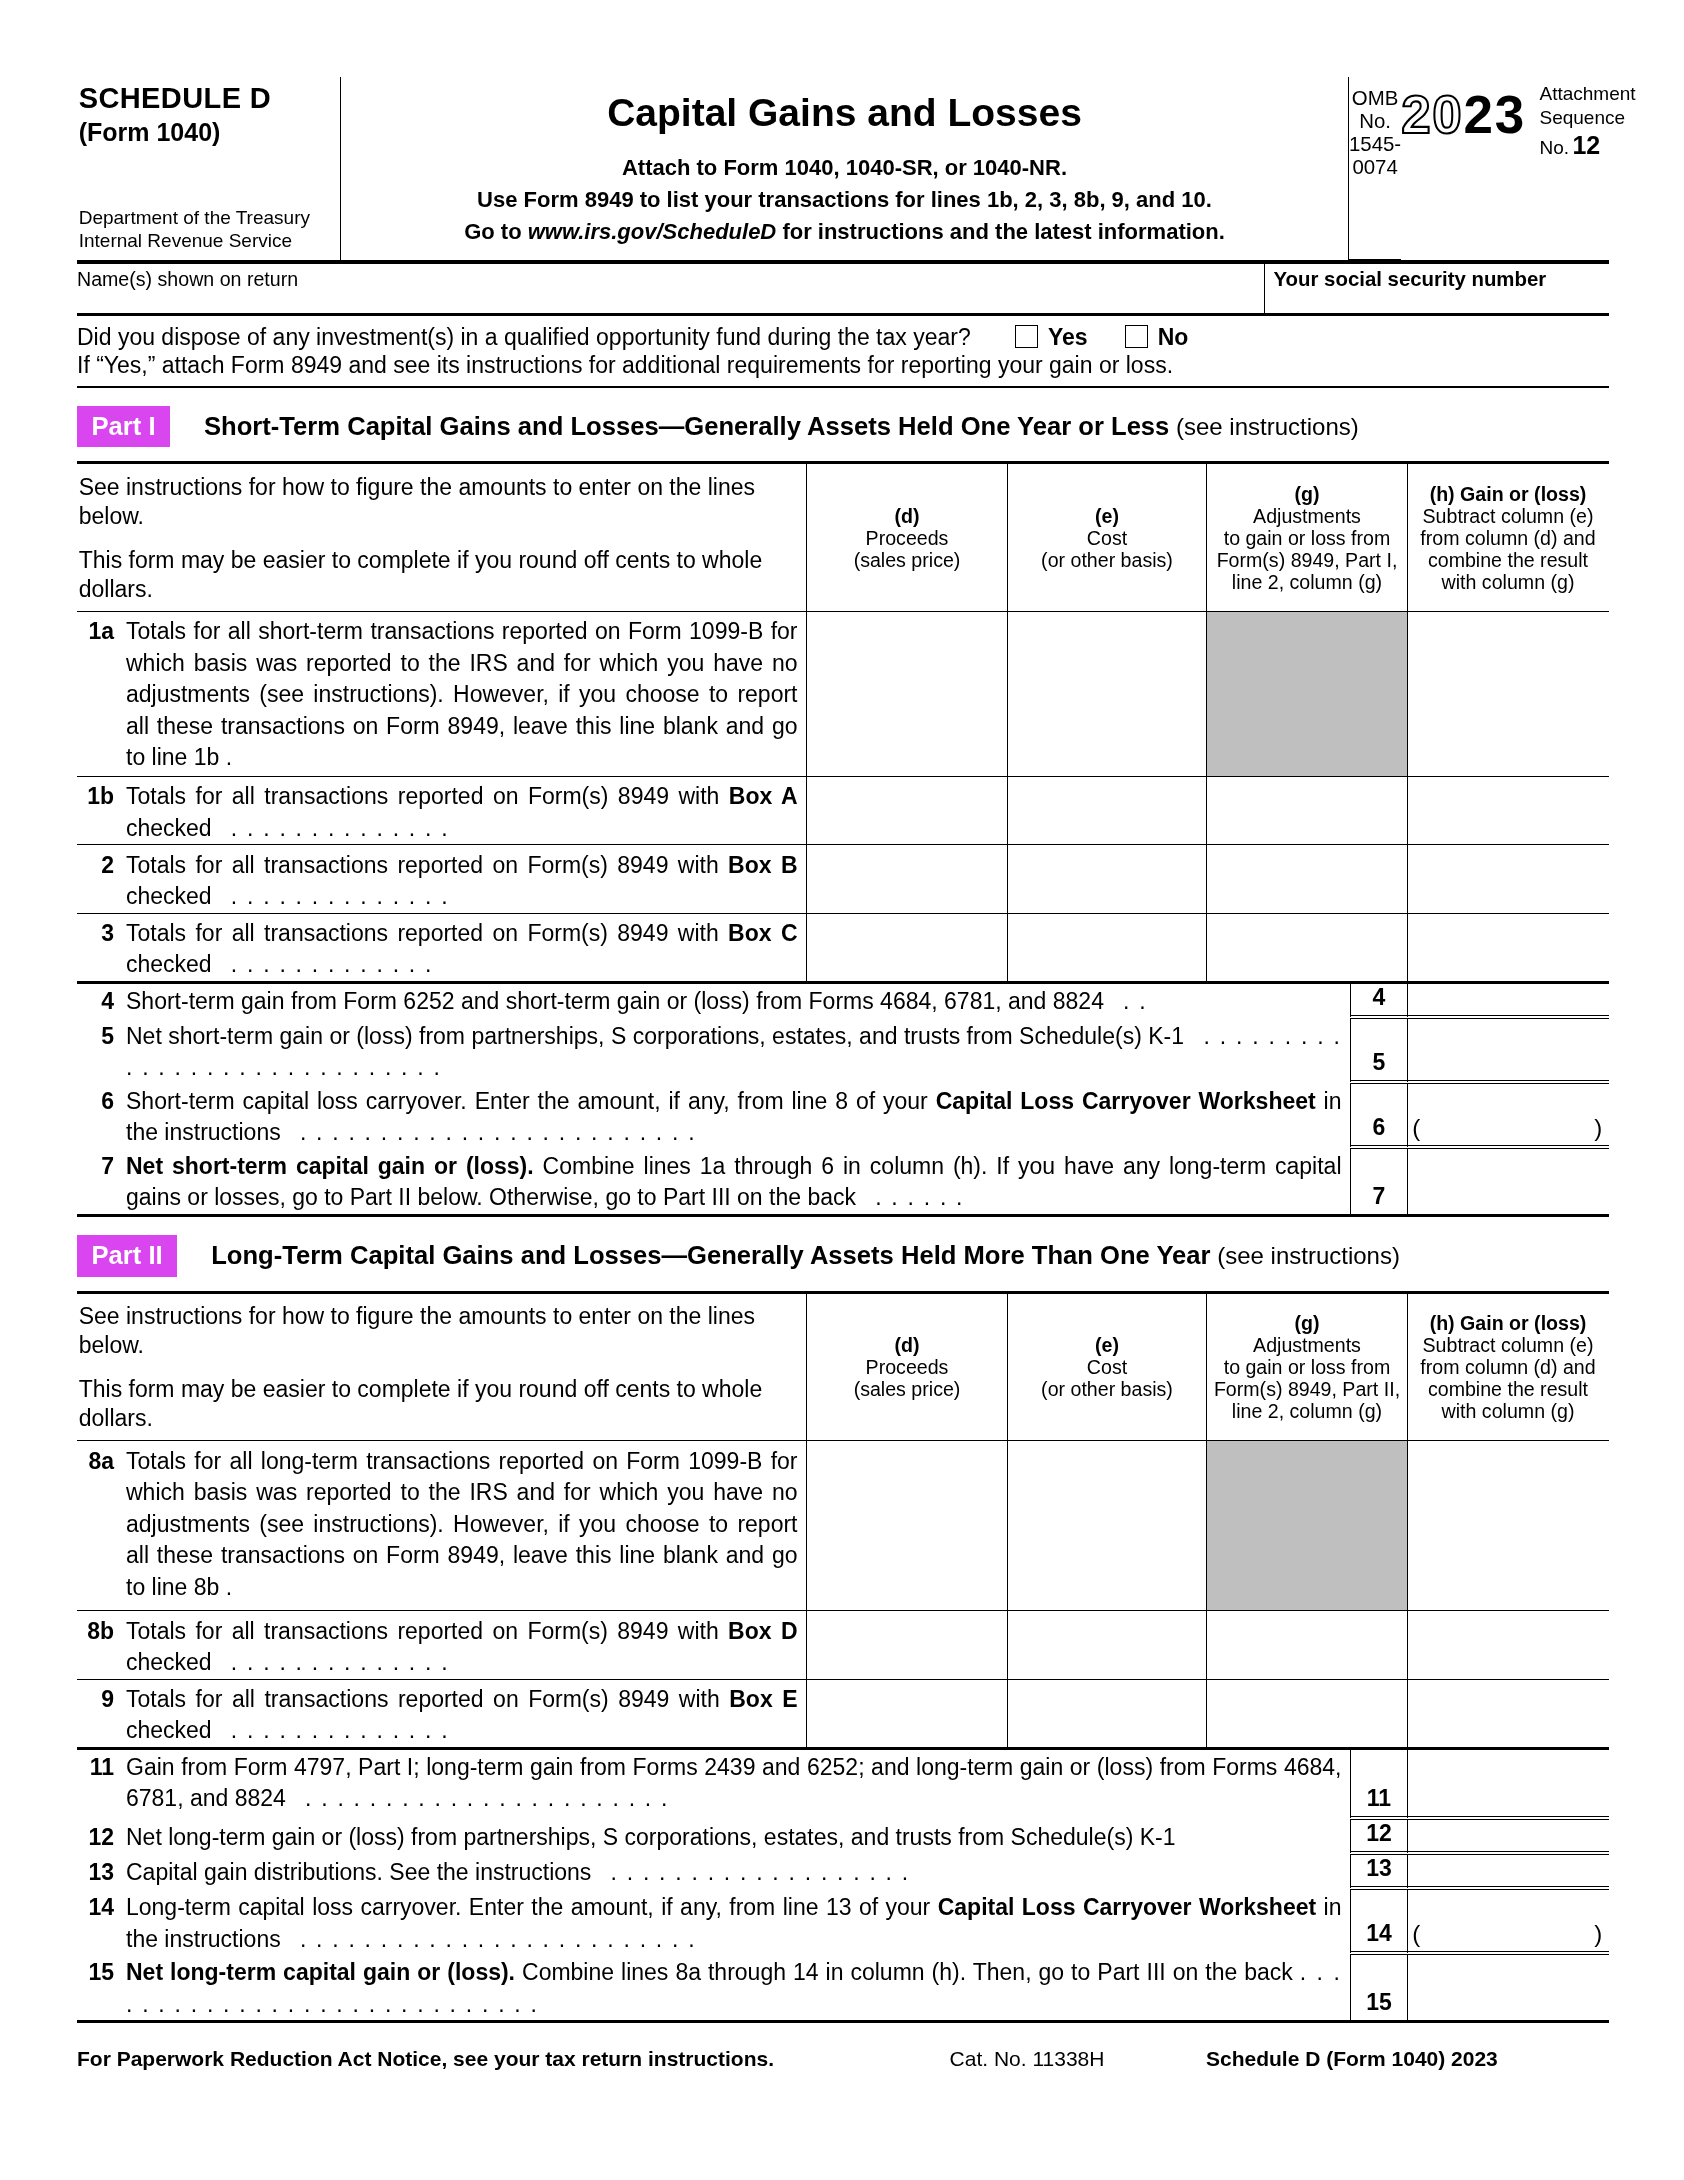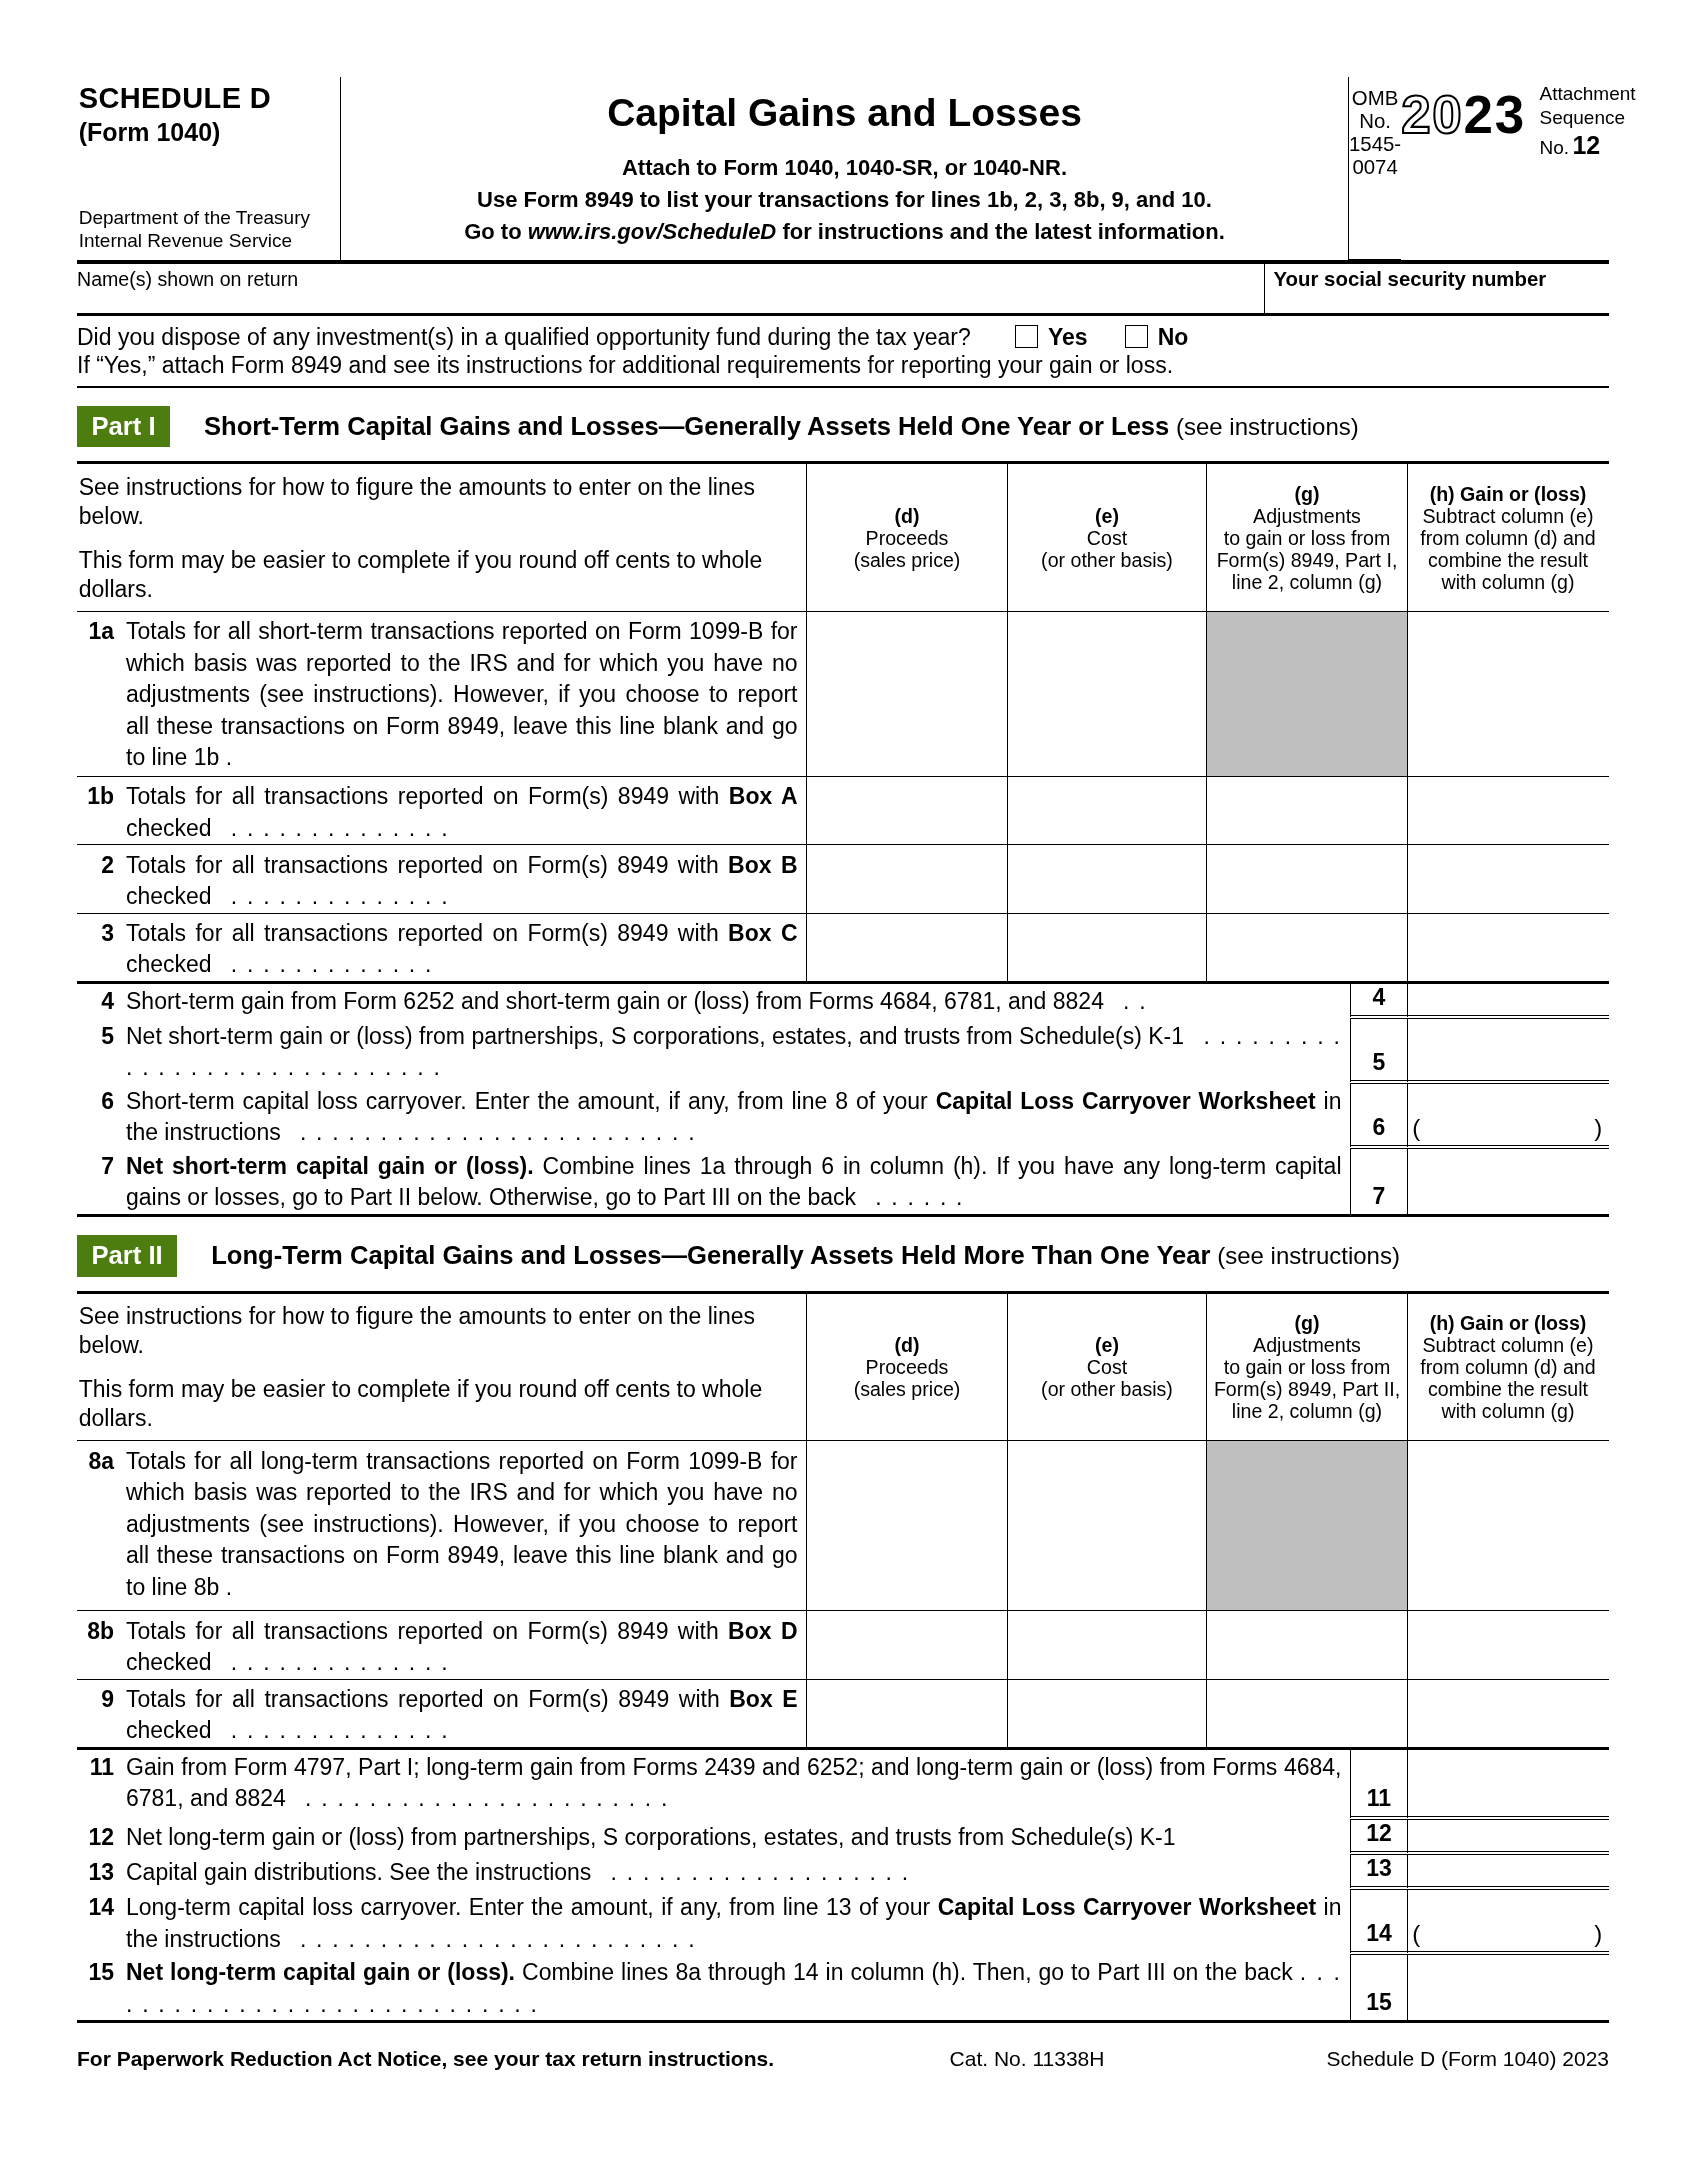--- a/index.html
+++ b/index.html
@@ -43,21 +43,21 @@
   
   .question { border-bottom: 2.6px solid #000; padding: 6.8px 0 6.8px; font-size: 23px; line-height: 28px; }
   .q-line1 { display: flex; align-items: center; }
   .chk { width: 23px; height: 23px; border: 1.7px solid #000; display: inline-block; flex: none; }
   .chk-yes { margin-left: 44px; }
   .chk-no { margin-left: 37px; }
   .chk-label { font-weight: bold; margin-left: 10.2px; }
 
   
   .part-bar { display: flex; align-items: center; margin-top: 17px; height: 44px; }
-  .part-label { background: #4d7c0f; color: #fff; font-weight: bold; font-size: 25.6px; padding: 6px 14.5px 6.8px; }
+  .part-label { background: #d946ef; color: #fff; font-weight: bold; font-size: 25.6px; padding: 6px 14.5px 6.8px; }
   .part-title { font-weight: bold; font-size: 25.6px; margin-left: 34px; }
   .part-note { font-weight: normal; font-size: 24px; }
 
   
   .tbl5 { border-top: 3.4px solid #000; border-bottom: 3.4px solid #000; margin-top: 12.8px; }
   .trow { display: grid; grid-template-columns: 729px 201px 199px 201px 201px; }
   .trow + .trow { border-top: 1.7px solid #000; }
   .tcell { border-left: 1.7px solid #000; }
   .tcell.first { border-left: none; }
   .shaded { background: #bfbfbf; }
@@ -92,21 +92,21 @@
   .paren-close { position: absolute; right: 6.8px; bottom: 3.4px; font-size: 24px; }
   .rh40 { min-height: 34px; }
   .rh74 { min-height: 63px; }
   .rh76 { min-height: 65px; }
   .rh82 { min-height: 70px; }
 
   
   .footer { display: flex; margin-top: 24px; font-size: 21px; align-items: baseline; }
   .footer-left { font-weight: bold; flex: 0 0 771px; }
   .footer-cat { flex: 0 0 358px; text-align: center; }
-  .footer-right { flex: 1; text-align: right; font-weight: normal; }
+  .footer-right { flex: 1; text-align: left; font-weight: bold; }
 </style>
 </head>
 <body>
 
 <div class="form-area">
 
   <div class="hdr">
     <div class="hdr-left">
       <div class="sched-d">SCHEDULE D</div>
       <div class="form-1040">(Form 1040)</div>

